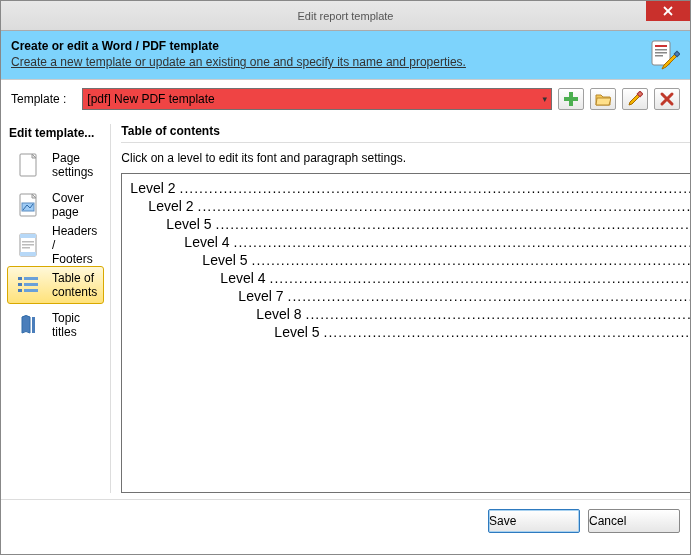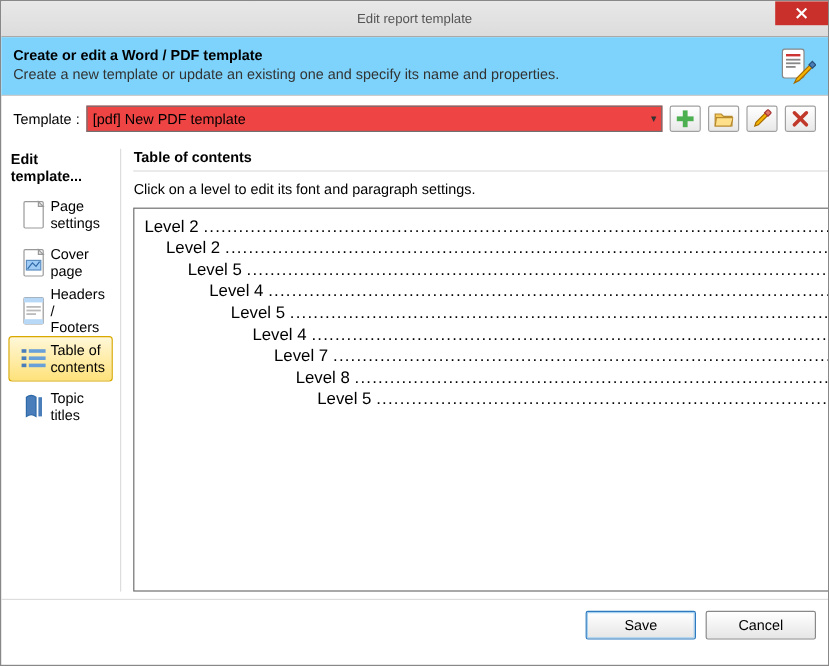--- a/index.html
+++ b/index.html
@@ -52,35 +52,36 @@
     background: #7dd3fc;
   }
   .header-title {
     font-weight: bold;
     font-size: 12px;
   }
   .header-desc {
     font-size: 12px;
     color: #333;
     margin-top: 2px;
+    text-decoration: underline;
   }
   .header-icon {
     position: absolute;
     right: 10px;
     top: 8px;
   }
 
   
   .template-row {
     padding: 8px 10px;
     display: flex;
     align-items: center;
     gap: 6px;
   }
-  .template-row label { margin-right: 0; }
+  .template-row label { margin-right: 10px; }
   .template-select {
     flex: 1;
     height: 22px;
     border: 1px solid #717171;
     background: #ef4444;
     display: flex;
     align-items: center;
     padding: 0 4px;
     position: relative;
   }
@@ -117,20 +118,21 @@
     padding: 6px;
   }
   .sidebar-title {
     font-weight: bold;
     padding: 2px 2px 6px 2px;
     font-size: 12px;
   }
   .sidebar-item {
     display: flex;
     align-items: center;
+    gap: 10px;
     padding: 4px 6px;
     height: 38px;
     border: 1px solid transparent;
     border-radius: 3px;
     cursor: pointer;
     margin-bottom: 2px;
   }
   .sidebar-item.selected {
     background: linear-gradient(#fff8d9, #ffe27a);
     border: 1px solid #d9a900;
@@ -212,21 +214,20 @@
   .btn {
     min-width: 92px;
     height: 24px;
     border: 1px solid #888;
     background: linear-gradient(#fff, #e6e6e6);
     border-radius: 2px;
     cursor: pointer;
     font-size: 12px;
     display: flex;
     align-items: center;
-    justify-content: center;
   }
   .btn.primary {
     border: 1px solid #2e7abf;
     box-shadow: 0 0 0 1px #a7d1f0 inset;
   }
 </style>
 </head>
 <body>
 
 <div class="title-bar">

